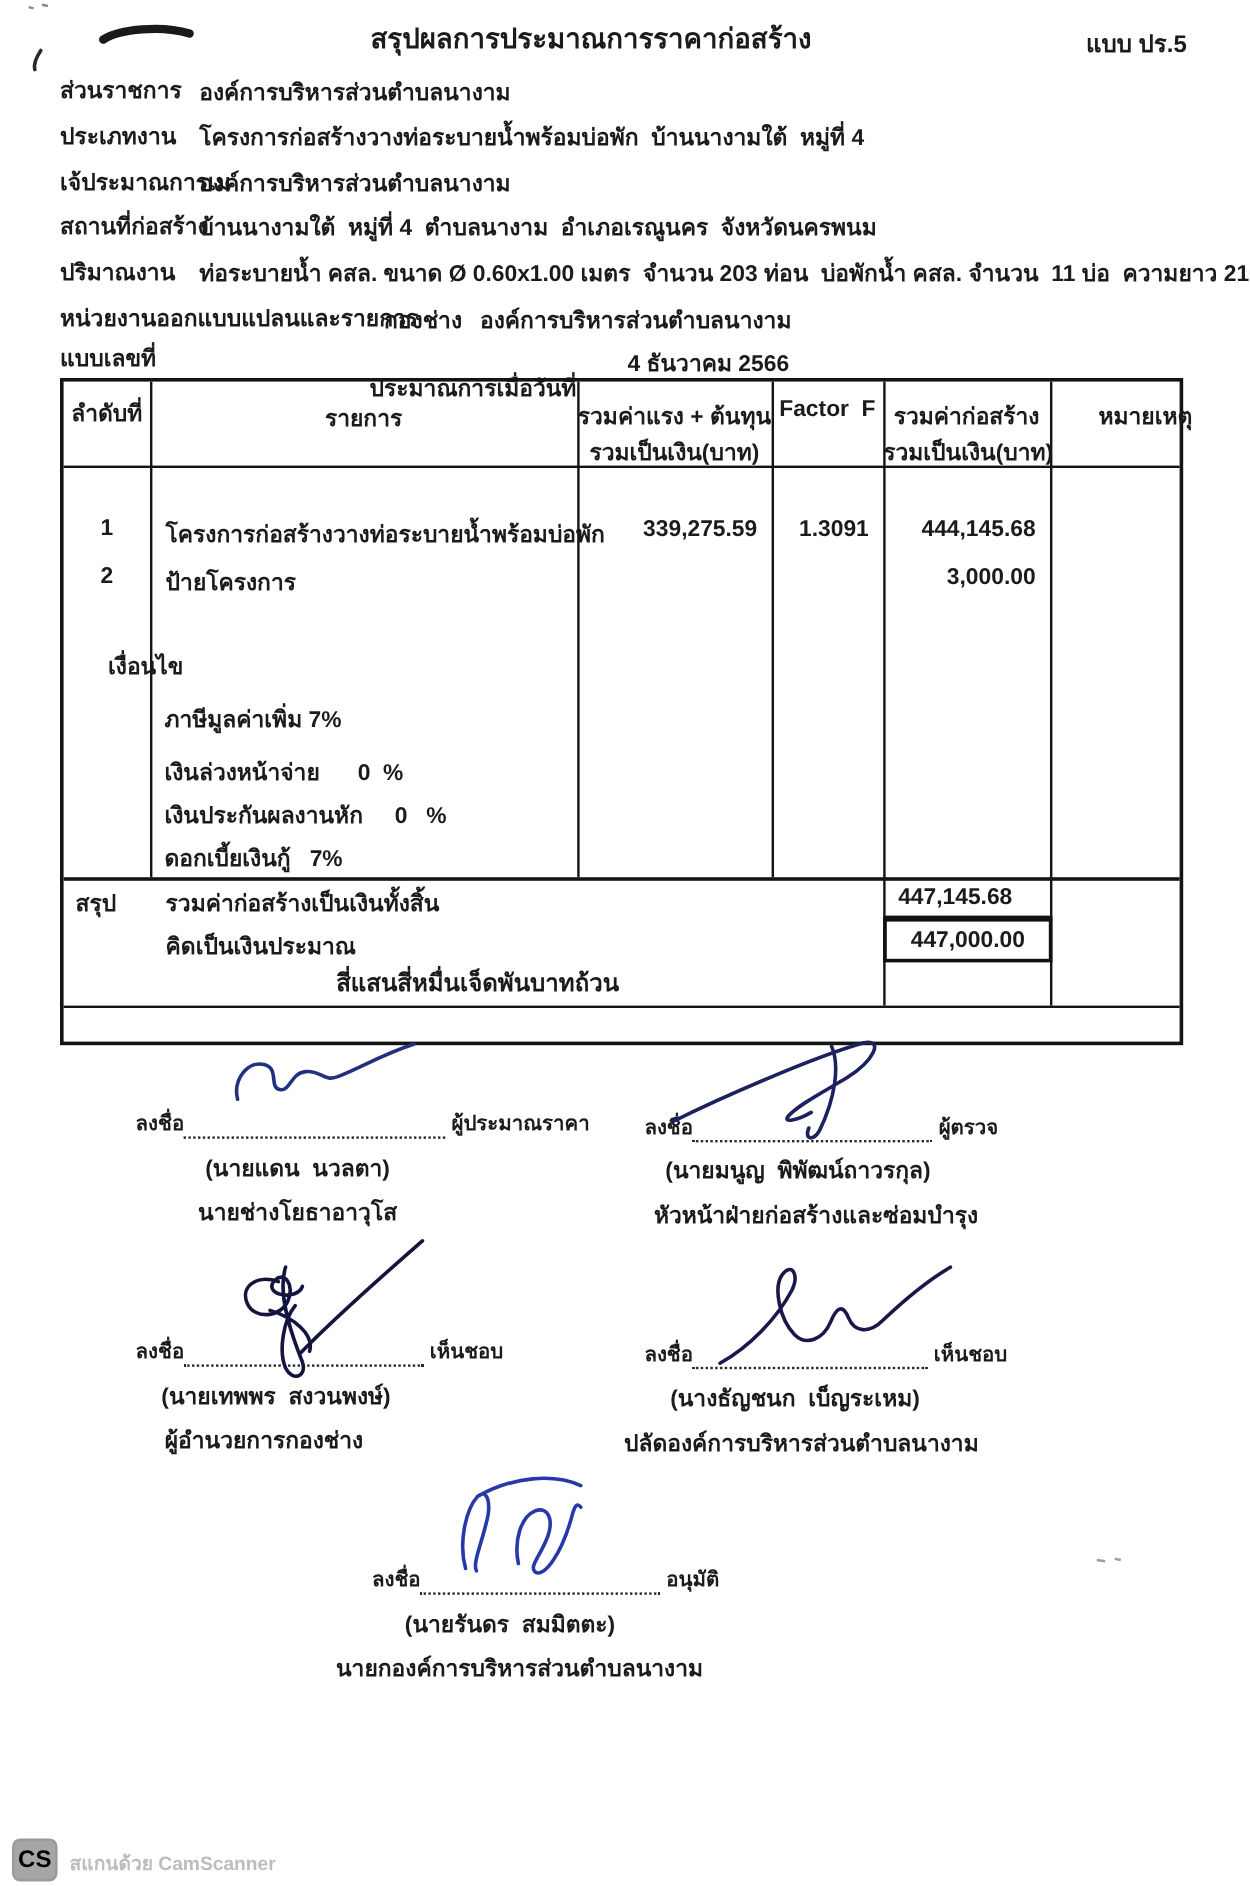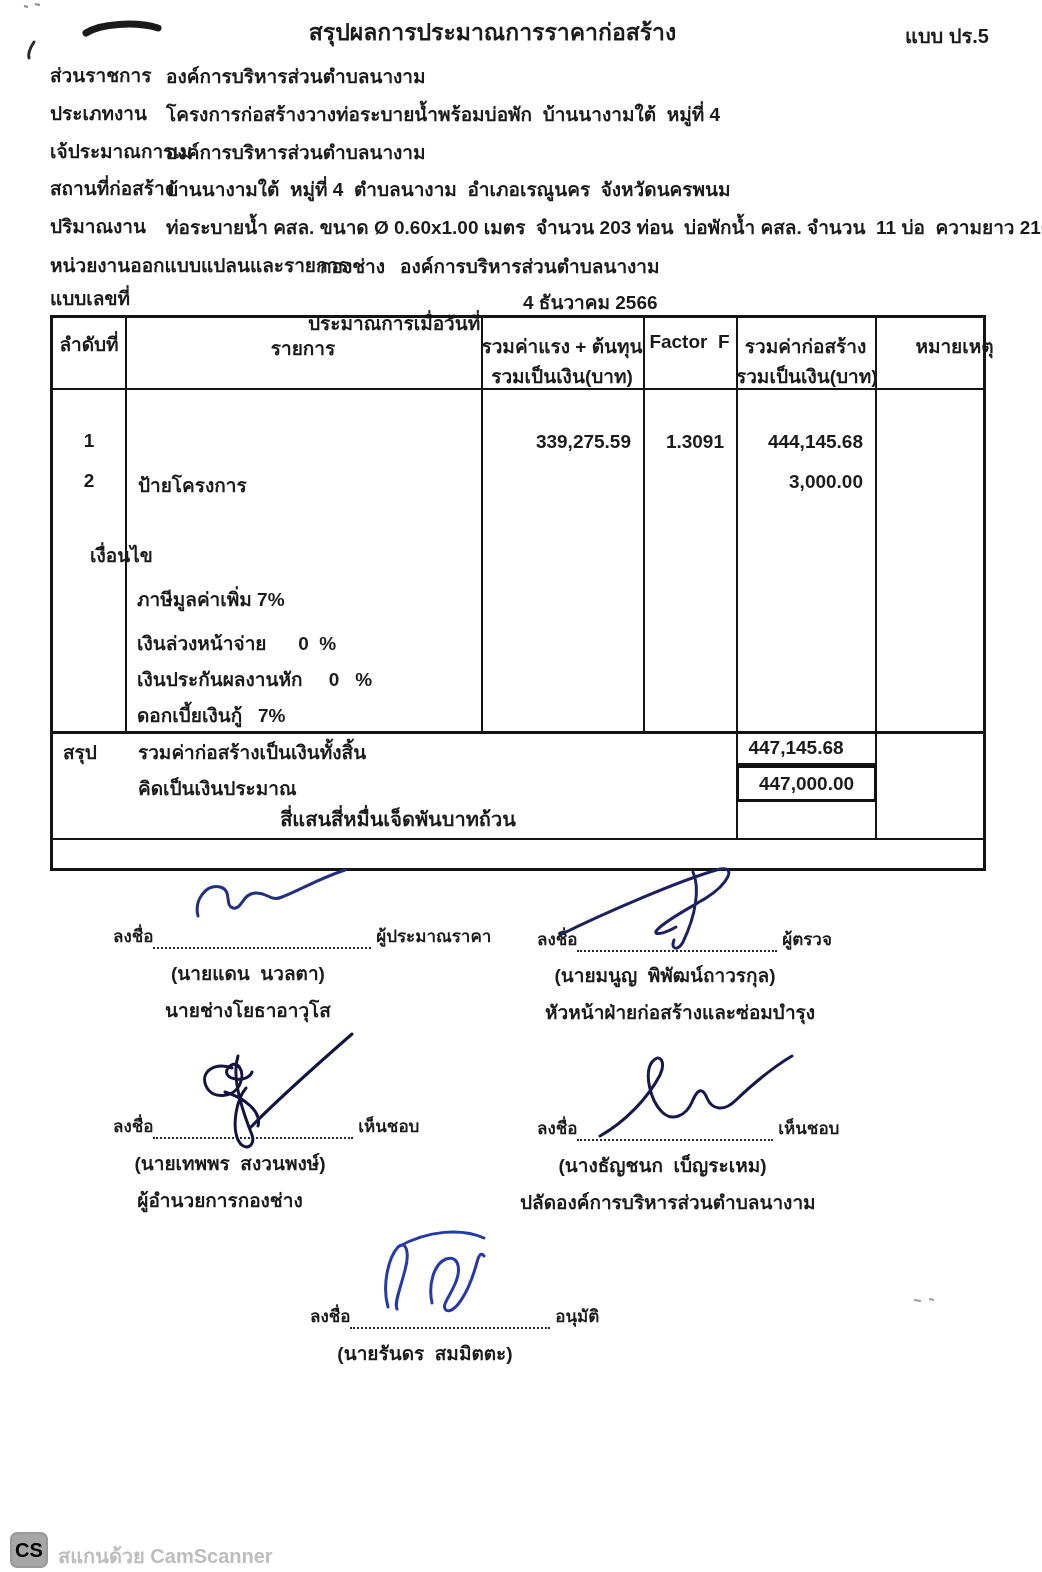--- a/index.html
+++ b/index.html
@@ -25,21 +25,21 @@
   .num{position:absolute;font-size:19px;font-weight:600;text-align:right;white-space:pre;}
   .boldbox{position:absolute;border:3px solid #111;box-sizing:border-box;display:flex;align-items:center;justify-content:center;font-size:19px;font-weight:700;}
   
   .sigrow{position:absolute;display:flex;align-items:flex-end;font-size:17px;font-weight:600;justify-content:flex-end;}
   .dotline{display:inline-block;border-bottom:2.5px dotted #2a2a2a;height:20px;}
   .cname{position:absolute;font-size:19px;font-weight:700;text-align:center;white-space:pre;}
   .cpos{position:absolute;font-size:19px;font-weight:700;text-align:center;white-space:pre;}
   .inks{position:absolute;left:0;top:0;width:1042px;height:1572px;pointer-events:none;}
   
   .cs-icon{position:absolute;left:10px;top:1532px;width:38px;height:36px;background:#a6a6a6;border-radius:7px;display:flex;align-items:center;justify-content:center;color:#000000;font-weight:700;font-size:20px;border:2px solid #9a9a9a;box-sizing:border-box;}
-  .cs-text{position:absolute;left:58px;top:1540px;font-size:20px;color:#bdbdbd;font-weight:600;}
+  .cs-text{position:absolute;left:58px;top:1540px;font-size:16px;color:#bdbdbd;font-weight:600;}
 </style>
 </head>
 <body>
 
 <div class="page">
 
   <div class="abs title" style="left:0;top:14px;width:985px;">สรุปผลการประมาณการราคาก่อสร้าง</div>
   <div class="abs formcode" style="left:905px;top:20px;">แบบ ปร.5</div>
 
   <div class="abs lbl" style="left:50px;top:60px;">ส่วนราชการ</div>
@@ -81,20 +81,21 @@
     <div class="cell" style="left:0;width:72px;top:11px;">ลำดับที่</div>
     <div class="cell" style="left:72px;width:356px;top:15px;">รายการ</div>
     <div class="cell" style="left:428px;width:162px;top:13px;">รวมค่าแรง + ต้นทุน</div>
     <div class="cell" style="left:428px;width:162px;top:43px;">รวมเป็นเงิน(บาท)</div>
     <div class="cell" style="left:590px;width:93px;top:13px;">Factor  F</div>
     <div class="cell" style="left:683px;width:139px;top:13px;">รวมค่าก่อสร้าง</div>
     <div class="cell" style="left:683px;width:139px;top:43px;">รวมเป็นเงิน(บาท)</div>
     <div class="cell" style="left:822px;width:111px;top:13px;margin-left:24px;">หมายเหตุ</div>
 
     <div class="cell" style="left:0;width:72px;top:112px;font-weight:600;">1</div>
+    <div class="num" style="left:85px;top:112px;text-align:left;font-weight:700;">โครงการก่อสร้างวางท่อระบายน้ำพร้อมบ่อพัก</div>
     <div class="num" style="left:428px;width:150px;top:113px;">339,275.59</div>
     <div class="num" style="left:590px;width:81px;top:113px;">1.3091</div>
     <div class="num" style="left:683px;width:127px;top:113px;">444,145.68</div>
 
     <div class="cell" style="left:0;width:72px;top:152px;font-weight:600;">2</div>
     <div class="num" style="left:85px;top:152px;text-align:left;font-weight:700;">ป้ายโครงการ</div>
     <div class="num" style="left:683px;width:127px;top:153px;">3,000.00</div>
 
     <div class="num" style="left:37px;top:222px;text-align:left;font-weight:700;">เงื่อนไข</div>
     <div class="num" style="left:84px;top:266px;text-align:left;font-weight:700;">ภาษีมูลค่าเพิ่ม 7%</div>
@@ -135,20 +136,21 @@
   <div class="sigrow" style="left:537px;top:1114px;">
     <span>ลงชื่อ</span><span class="dotline" style="width:196px;"></span>&nbsp;<span>เห็นชอบ</span>
   </div>
   <div class="cname" style="left:530px;top:1150px;width:265px;">(นางธัญชนก  เบ็ญระเหม)</div>
   <div class="cpos" style="left:520px;top:1187px;width:280px;">ปลัดองค์การบริหารส่วนตำบลนางาม</div>
 
   <div class="sigrow" style="left:310px;top:1302px;">
     <span>ลงชื่อ</span><span class="dotline" style="width:200px;"></span>&nbsp;<span>อนุมัติ</span>
   </div>
   <div class="cname" style="left:300px;top:1338px;width:250px;">(นายรันดร  สมมิตตะ)</div>
+  <div class="cpos" style="left:280px;top:1375px;width:300px;">นายกองค์การบริหารส่วนตำบลนางาม</div>
 
   <svg class="inks" viewBox="0 0 1042 1572">
     <path d="M86,33 C100,24 135,21 158,28" stroke="#1a1a1a" stroke-width="7" fill="none" stroke-linecap="round"></path>
     <path d="M34,42 C30,48 28,54 29,58" stroke="#2a2a2a" stroke-width="3" fill="none" stroke-linecap="round"></path>
     <path d="M24,6 l4,1 M35,4 l5,1" stroke="#8a8a8a" stroke-width="2" fill="none"></path>
     <path d="M914,1300 l7,1 M929,1299 l5,1" stroke="#9e9e9e" stroke-width="2" fill="none"></path>
 
     <path d="M198,916 C194,900 206,884 220,887 C233,890 224,906 233,908 C242,910 242,894 255,893 C268,892 270,902 282,897 C300,890 318,879 345,870" stroke="#23307f" stroke-width="3" fill="none" stroke-linecap="round"></path>
 
     <path d="M560,935 C600,915 680,880 720,869 C737,866 728,884 706,898 C688,909 666,920 657,930 C652,936 664,934 676,927 M693,872 C700,888 696,915 683,942 C678,951 670,950 674,940" stroke="#1c2160" stroke-width="3" fill="none" stroke-linecap="round"></path>

